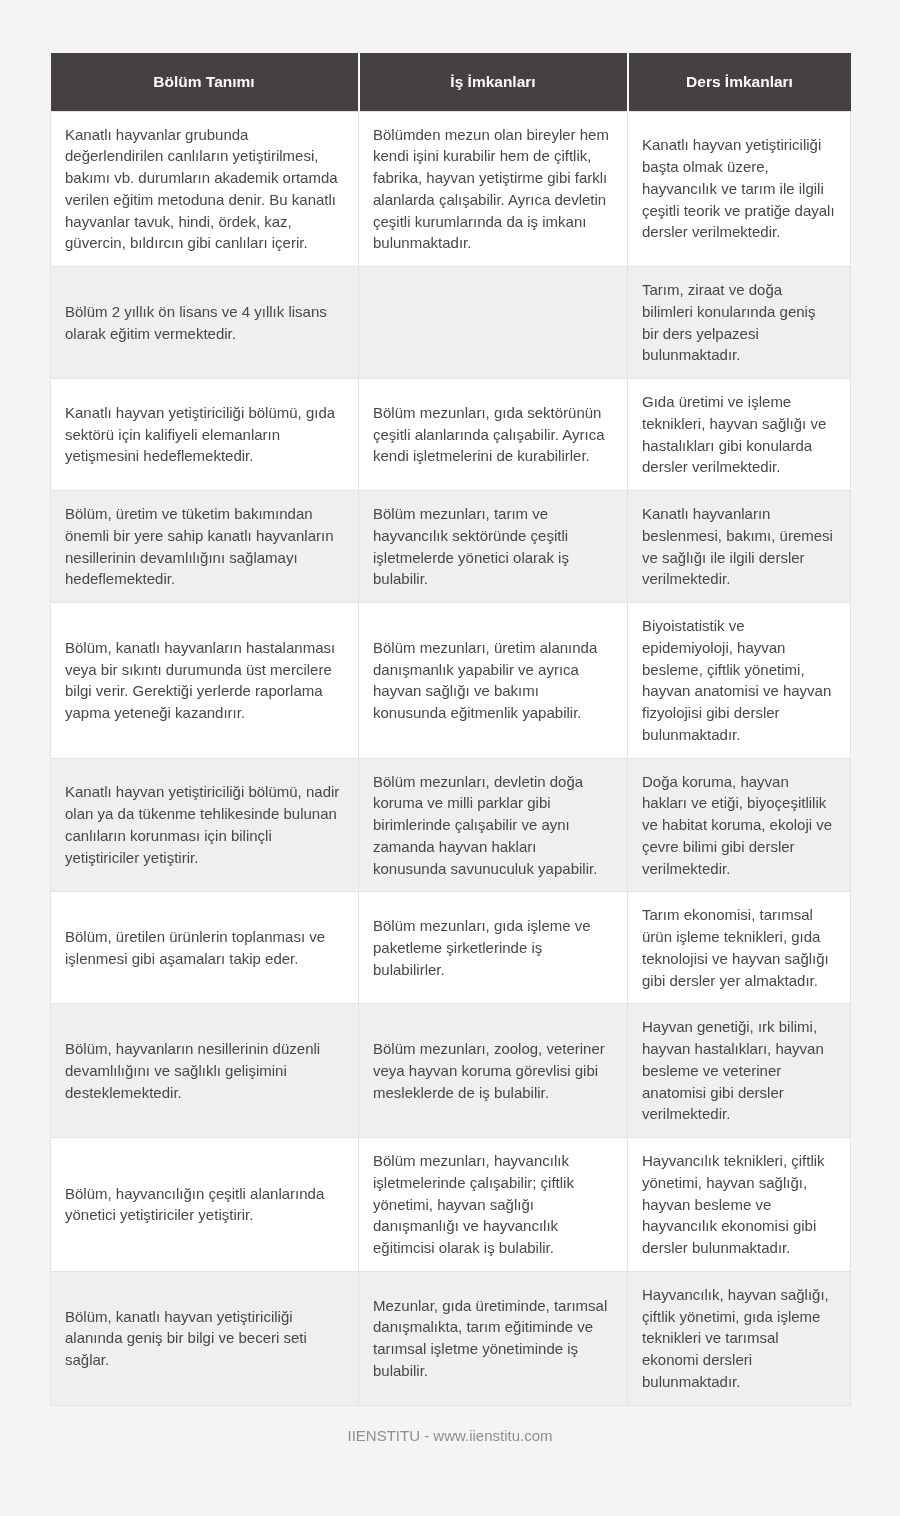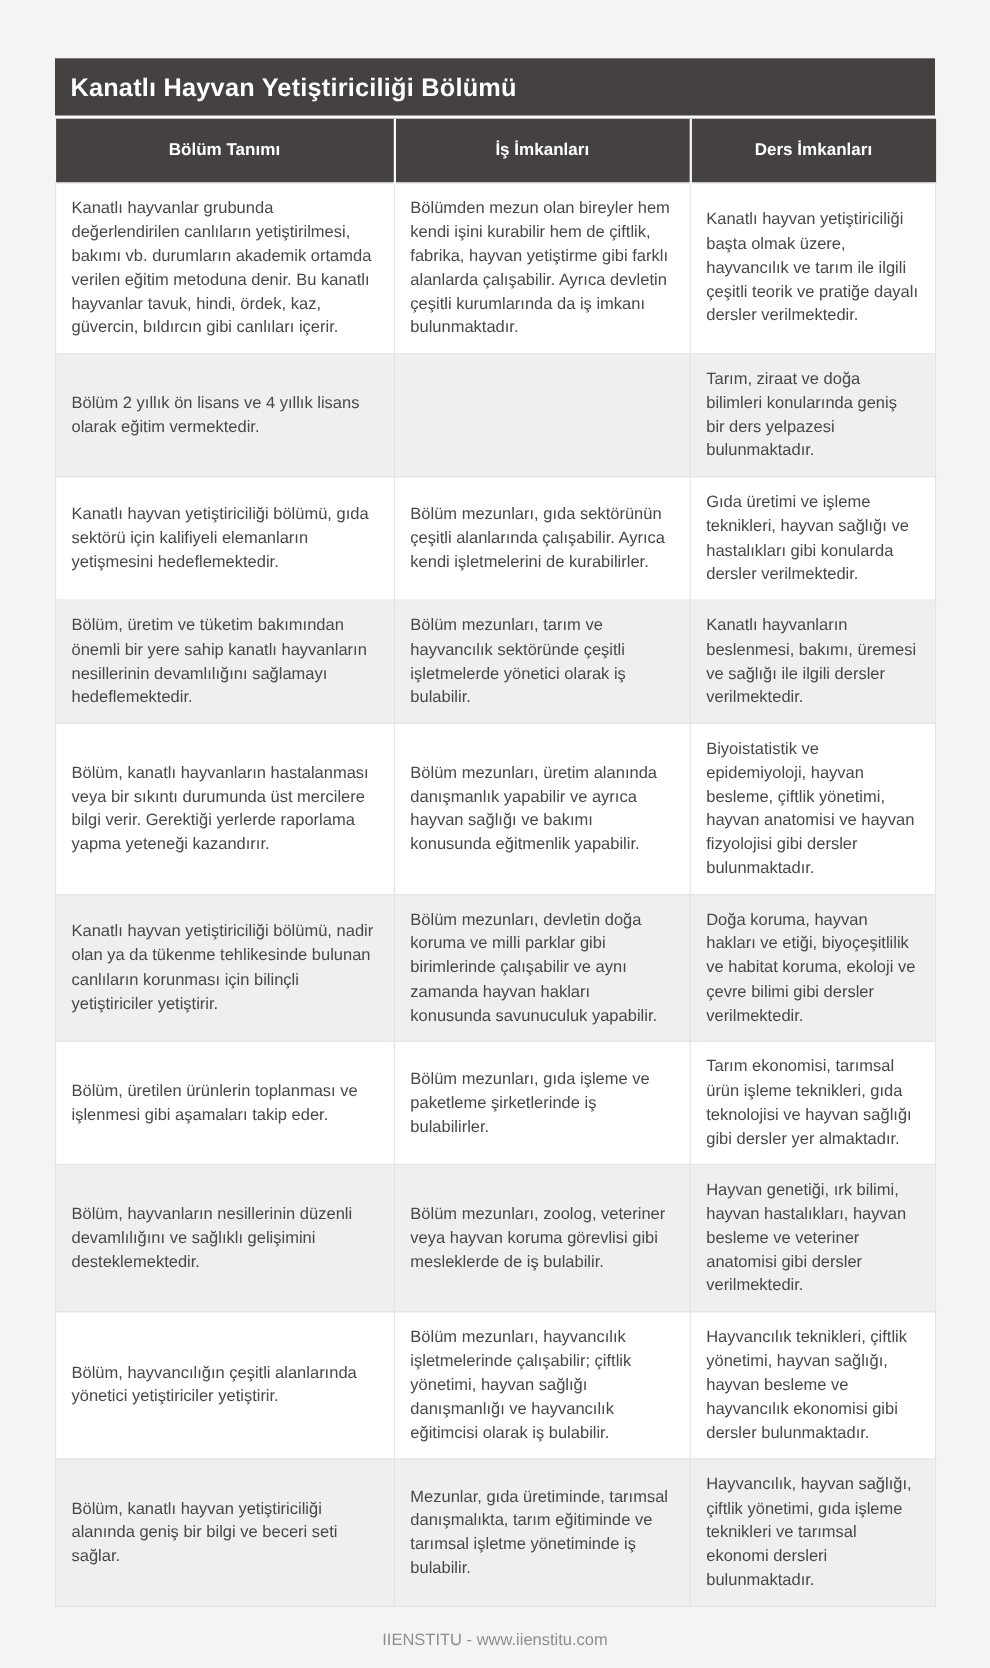--- a/index.html
+++ b/index.html
@@ -80,23 +80,20 @@
     color:var(--footer-text);
     font-size:15px;
     padding:21px 0 40px 0;
   }
 </style>
 </head>
 <body>
 
 <div class="doc">
 
-  <div class="title-bar">
-    <h1>Kanatlı Hayvan Yetiştiriciliği Bölümü</h1>
-  </div>
 
   <table>
     <colgroup>
       <col class="c1">
         <col class="c2">
         <col class="c3">
     </colgroup>
     <thead>
       <tr>
         <th>Bölüm Tanımı</th>

